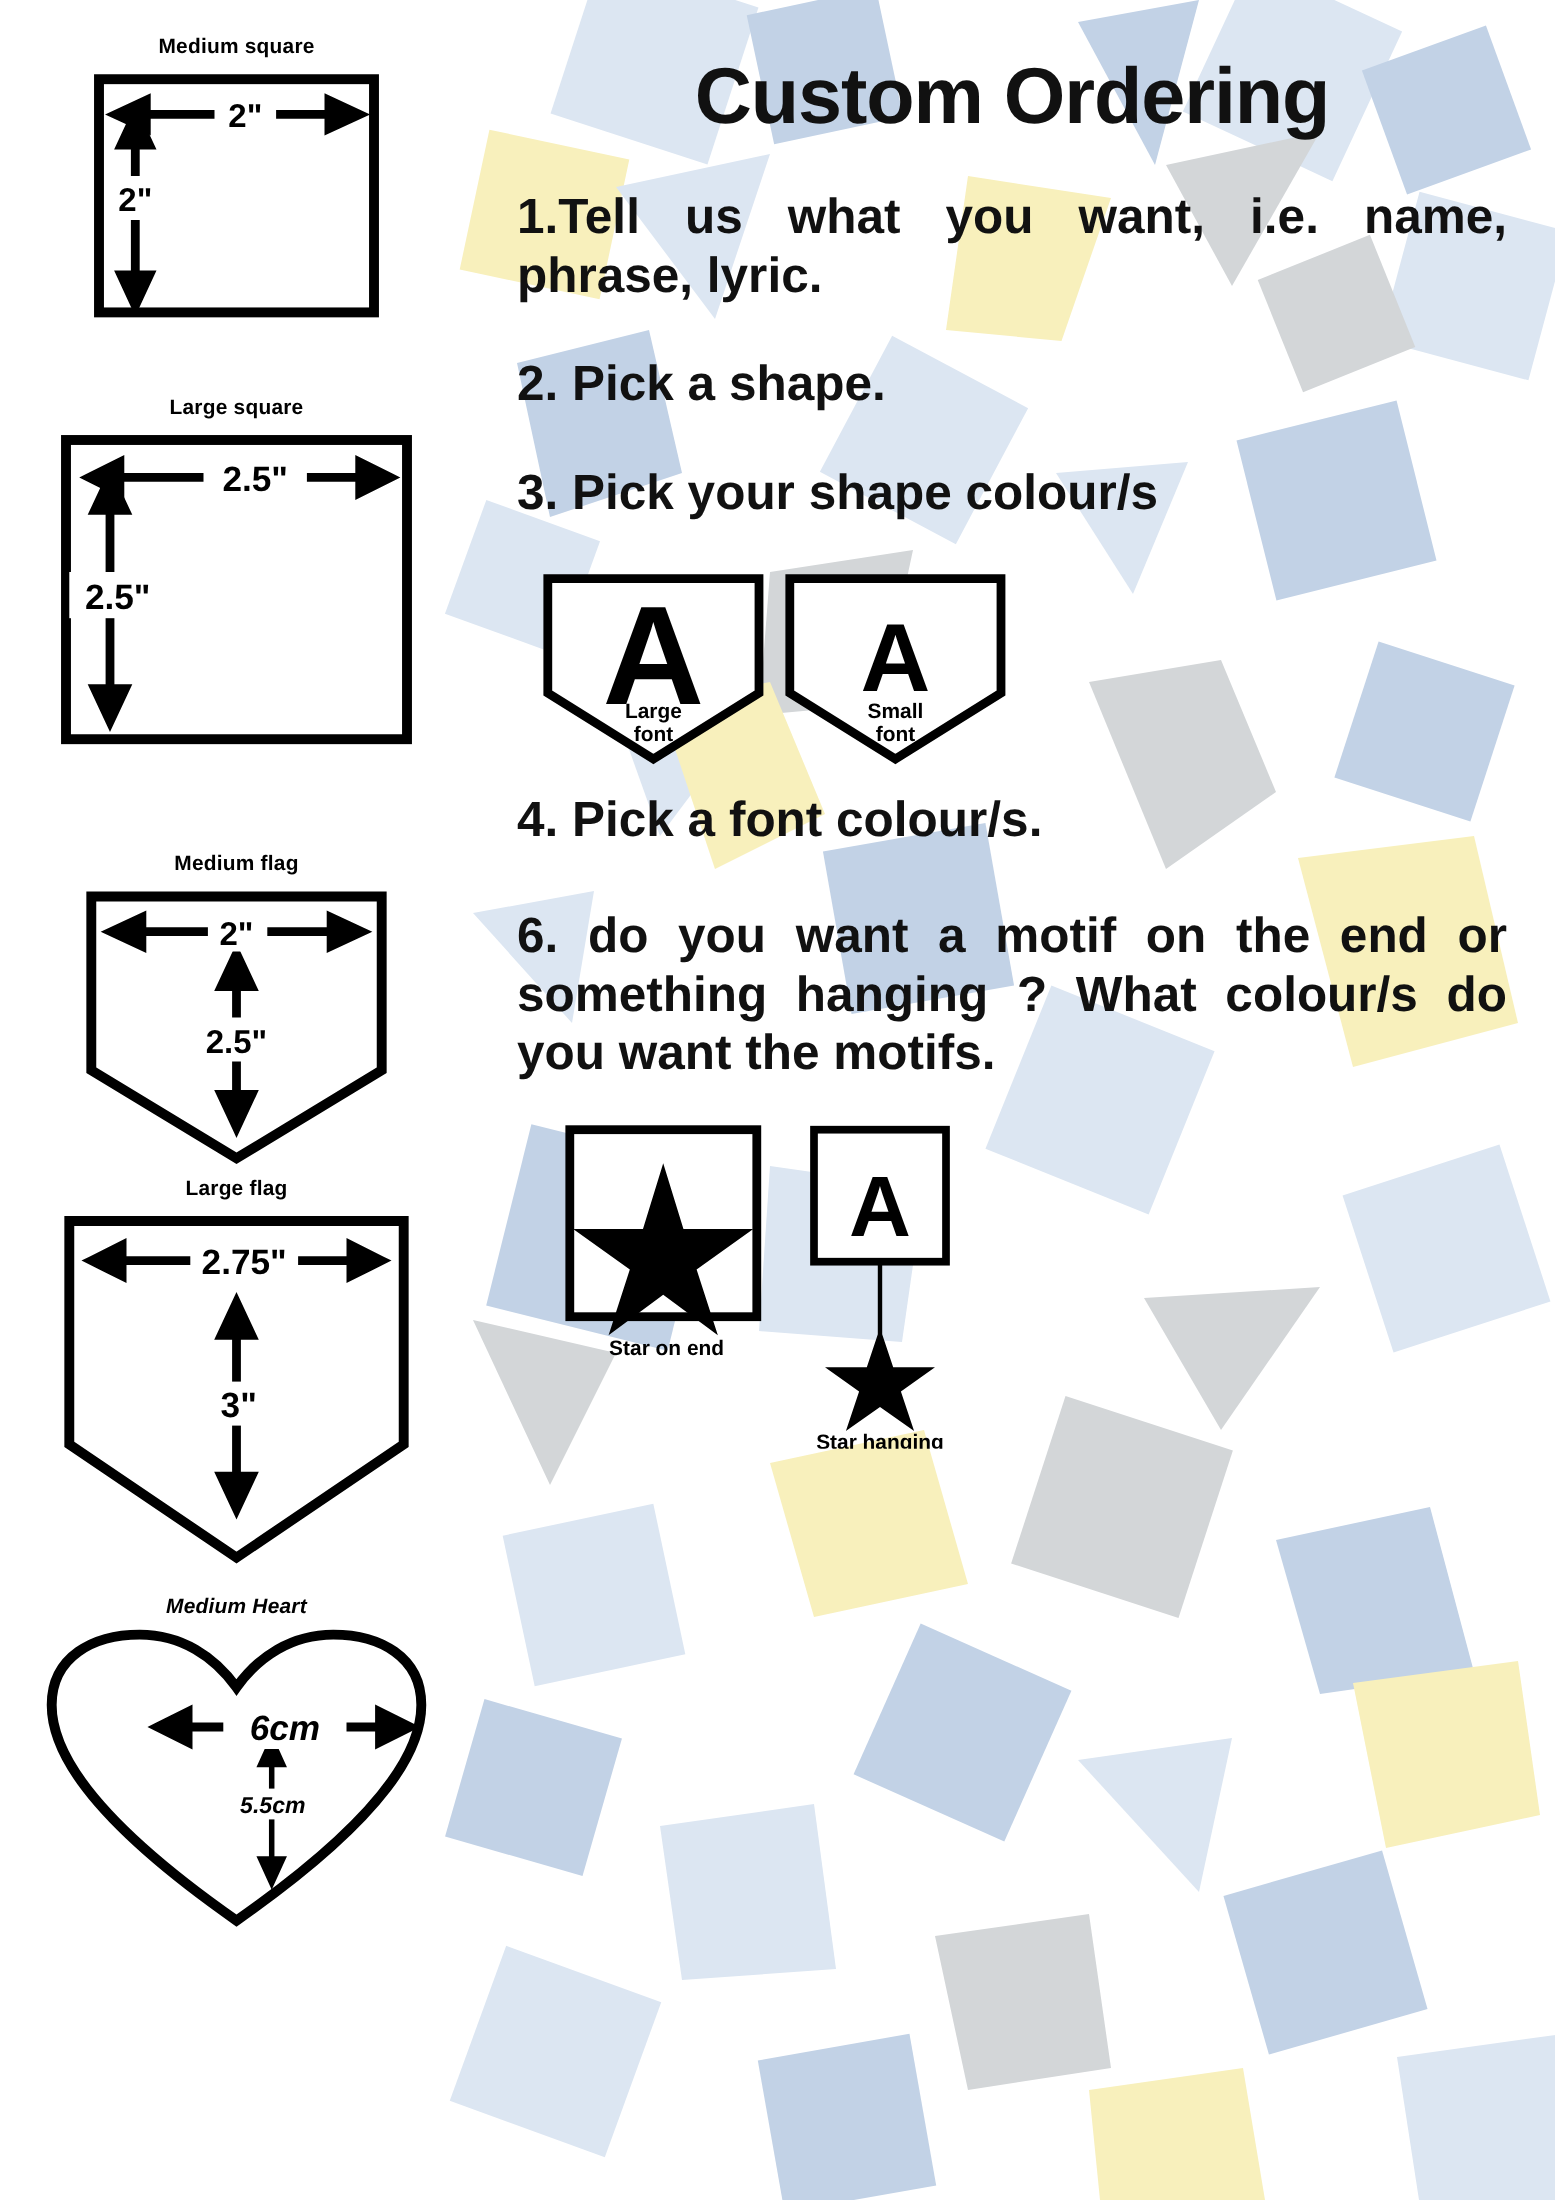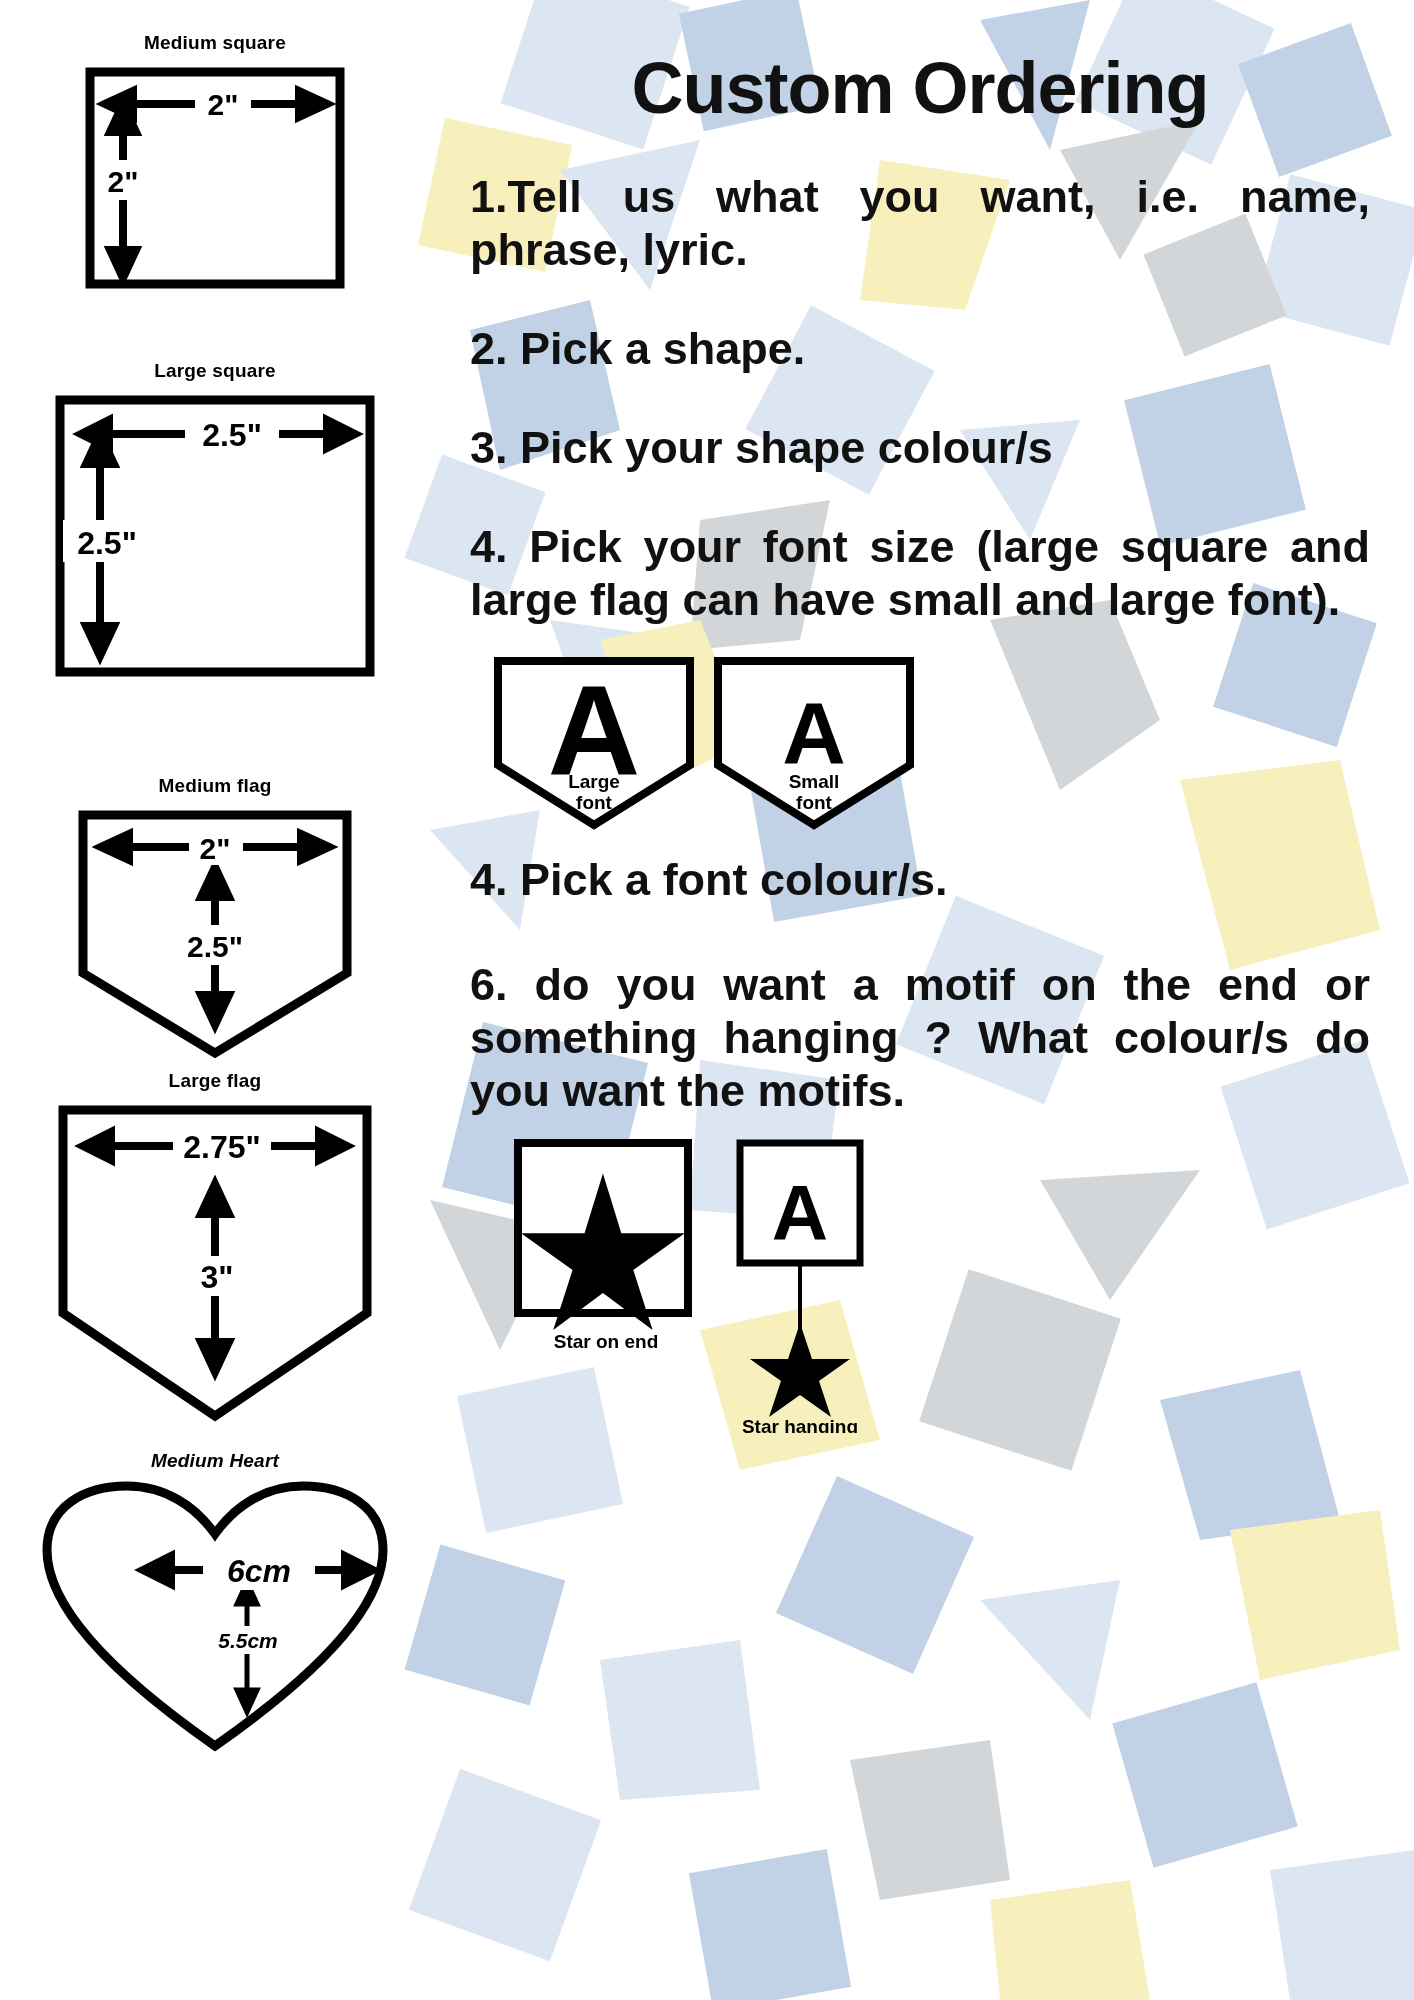--- a/index.html
+++ b/index.html
@@ -229,40 +229,39 @@
     <h1 class="main-title">Custom Ordering</h1>
 
     <div style="height:46px;"></div>
 
     <p class="step" style="margin-bottom:46px;">1.Tell us what you want, i.e. name, phrase, lyric.</p>
 
     <p class="step center-align" style="margin-bottom:46px;">2. Pick a shape.</p>
 
     <p class="step center-align" style="margin-bottom:46px;">3. Pick your shape colour/s</p>
 
-    <p class="step" style="margin-bottom:28px;">4. Pick your font size (large square and large flag can have small and large font).</p>
 
     <div class="font-demo">
       <svg width="460" height="190" viewBox="0 0 460 190" style="margin-left:20px;">
 
         <polygon points="8,6 200,6 200,110 104,170 8,110" fill="#fff" stroke="#000" stroke-width="8"></polygon>
         <text x="104" y="120" font-size="128" font-weight="bold" text-anchor="middle" fill="#000" font-family="Liberation Sans, sans-serif">A</text>
         <text x="104" y="133" font-size="19" font-weight="bold" text-anchor="middle" fill="#000" font-family="Liberation Sans, sans-serif">Large</text>
         <text x="104" y="154" font-size="19" font-weight="bold" text-anchor="middle" fill="#000" font-family="Liberation Sans, sans-serif">font</text>
 
         <polygon points="228,6 420,6 420,110 324,170 228,110" fill="#fff" stroke="#000" stroke-width="8"></polygon>
         <text x="324" y="108" font-size="88" font-weight="bold" text-anchor="middle" fill="#000" font-family="Liberation Sans, sans-serif">A</text>
         <text x="324" y="133" font-size="19" font-weight="bold" text-anchor="middle" fill="#000" font-family="Liberation Sans, sans-serif">Small</text>
         <text x="324" y="154" font-size="19" font-weight="bold" text-anchor="middle" fill="#000" font-family="Liberation Sans, sans-serif">font</text>
       </svg>
     </div>
 
     <p class="step center-align" style="margin-top:18px;margin-bottom:52px;">4. Pick a font colour/s.</p>
 
-    <p class="step" style="margin-bottom:16px;">6. do you want a motif on the end or something hanging ? What colour/s do you want the motifs.</p>
+    <p class="step" style="margin-bottom:34px;">6. do you want a motif on the end or something hanging ? What colour/s do you want the motifs.</p>
 
     <div class="motif-demo">
       <svg width="420" height="300" viewBox="0 0 420 300" style="margin-left:40px;">
 
         <rect x="8" y="10" width="170" height="170" fill="#fff" stroke="#000" stroke-width="8"></rect>
         <polygon points="93,32 113,97 182,97 126,137 147,202 93,162 39,202 60,137 4,97 73,97" fill="#000" transform="translate(0,0) scale(0.92) translate(8,12)"></polygon>
         <text x="96" y="215" font-size="19" font-weight="bold" text-anchor="middle" fill="#000" font-family="Liberation Sans, sans-serif">Star on end</text>
 
         <rect x="230" y="10" width="120" height="120" fill="#fff" stroke="#000" stroke-width="7"></rect>
         <text x="290" y="107" font-size="78" font-weight="bold" text-anchor="middle" fill="#000" font-family="Liberation Sans, sans-serif">A</text>

